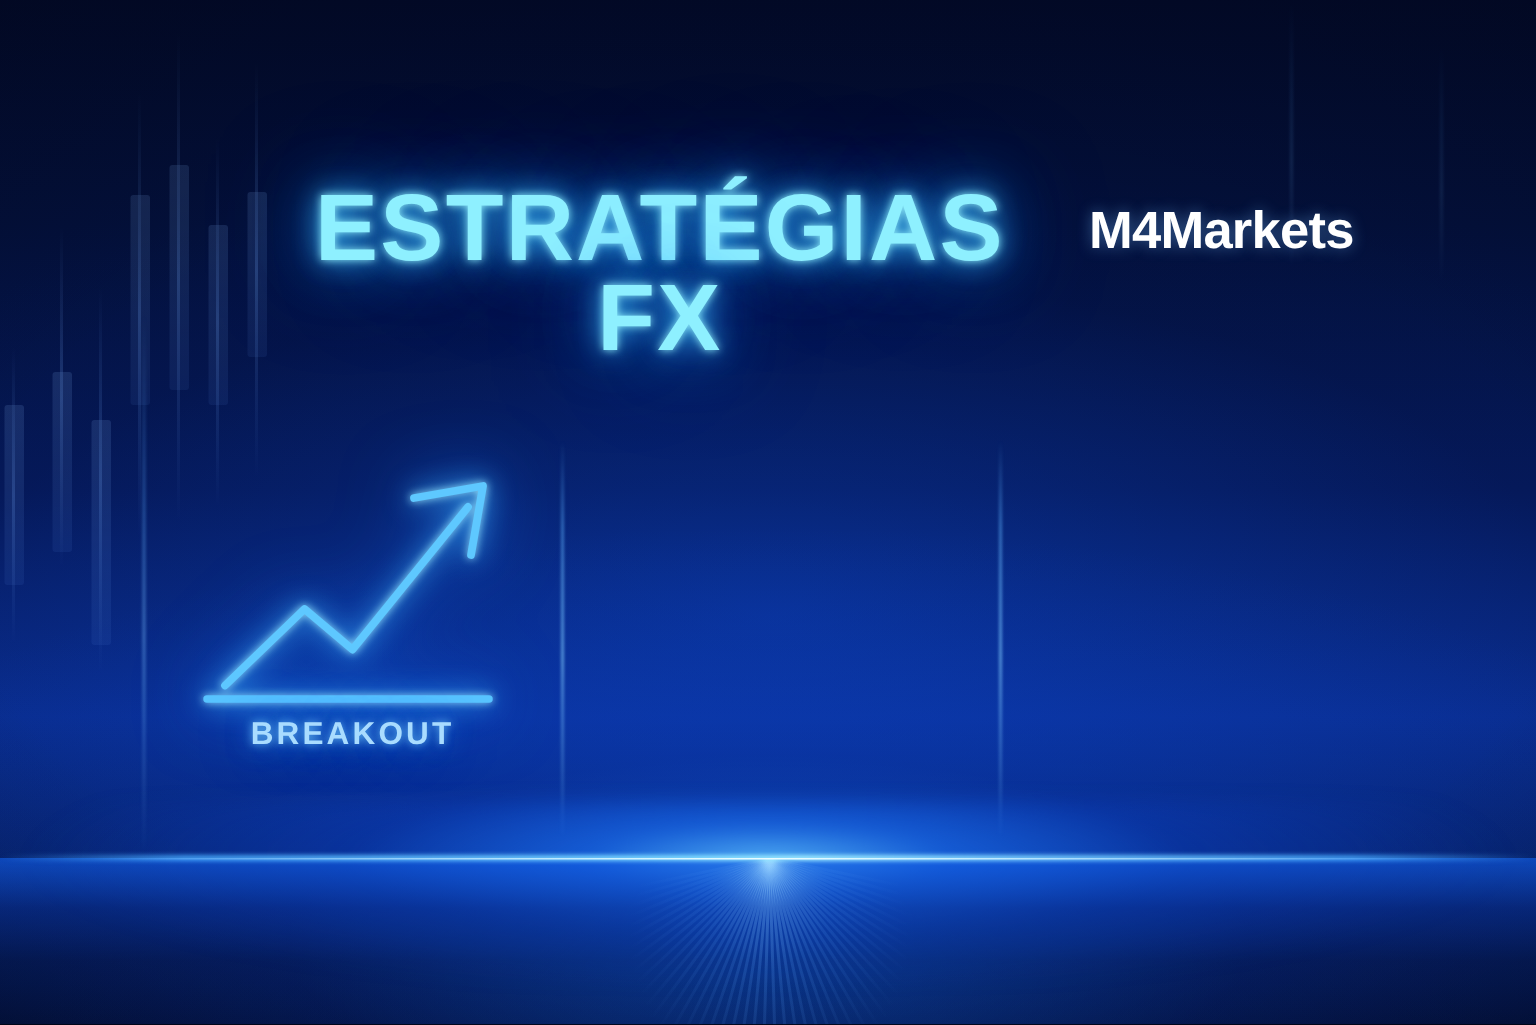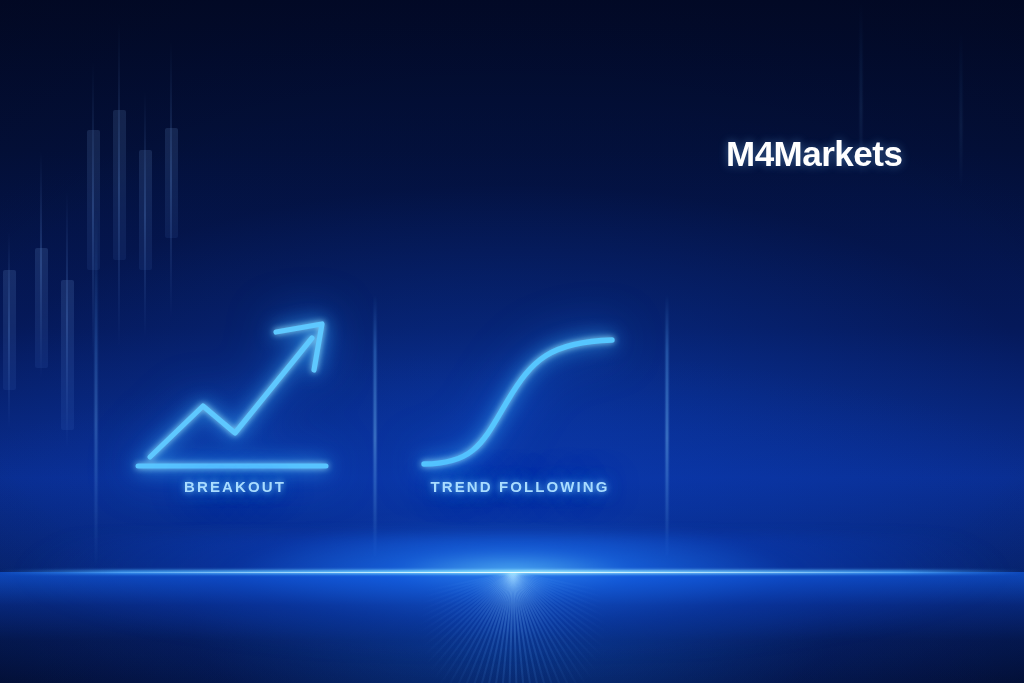--- a/index.html
+++ b/index.html
@@ -88,21 +88,21 @@
   .divider{
     position:absolute; top:4px; width:2px; height:262px;
     background:linear-gradient(180deg, rgba(80,160,255,0) 0%, rgba(95,180,255,0.5) 22%, rgba(130,205,255,0.62) 55%, rgba(80,160,255,0.05) 100%);
     filter:blur(1.2px);
   }
   .panel{position:absolute; top:0; height:245px;}
   .panel-art{position:absolute; left:0; top:0; width:100%; height:200px;}
   .panel-label{
     position:absolute; left:0; width:100%; top:188px;
     text-align:center;
-    font-size:15px; font-weight:700; letter-spacing:2.1px;
+    font-size:21px; font-weight:700; letter-spacing:2.1px;
     color:#a9dcff;
     text-shadow:0 0 6px rgba(120,210,255,0.85), 0 0 16px rgba(50,150,255,0.75), 0 0 34px rgba(20,110,255,0.5);
   }
   .neon{ filter: drop-shadow(0 0 3px rgba(150,230,255,0.95)) drop-shadow(0 0 9px rgba(60,175,255,0.85)) drop-shadow(0 0 22px rgba(20,120,255,0.6)); }
 </style>
 </head>
 <body>
 
 <div id="stage">
 
@@ -130,45 +130,41 @@
     <div class="wick" style="left:8px;top:230px;height:200px;"></div>
     <div class="body" style="left:3px;top:270px;height:120px;"></div>
   </div>
 
   <div class="beam" style="left:95px;top:210px;height:360px;"></div>
   <div class="beam" style="left:860px;top:0px;height:180px;opacity:.35;"></div>
   <div class="beam" style="left:960px;top:30px;height:160px;opacity:.3;"></div>
 
   <div class="bg-vignette"></div>
 
+  <div class="title">ESTRATÉGIAS
+FX</div>
 
   <div class="logo">M4Markets</div>
 
   <div class="panels">
 
     <div class="divider" style="left:374px;"></div>
     <div class="divider" style="left:666px;"></div>
 
     <div class="panel" style="left:100px;width:270px;">
       <svg class="panel-art neon" viewBox="0 0 270 200" preserveAspectRatio="none">
         <g fill="none" stroke="#5ec8ff" stroke-width="5.2" stroke-linecap="round" stroke-linejoin="round">
           <polyline points="50,167 103,116 135,143 212,48"></polyline>
           <polyline points="176,42 222,34 214,80" stroke-width="5.2"></polyline>
         </g>
         <line x1="38" y1="176" x2="226" y2="176" stroke="#58c4ff" stroke-width="5" stroke-linecap="round"></line>
       </svg>
       <div class="panel-label">BREAKOUT</div>
     </div>
 
-    <div class="panel" style="left:380px;width:280px;">
-      <svg class="panel-art neon" viewBox="0 0 280 200" preserveAspectRatio="none">
-        <path d="M 44 174 C 96 174, 104 150, 128 110 C 152 70, 170 52, 232 50" fill="none" stroke="#56c6ff" stroke-width="5.4" stroke-linecap="round"></path>
-      </svg>
-      <div class="panel-label">TREND FOLLOWING</div>
-    </div>
 
   </div>
 
   <div class="horizon-glow"></div>
   <div class="floor">
     <div id="rays">
         <div class="ray" style="transform: rotate(-78deg); opacity: 0.3; height: 90px;"></div>
         <div class="ray" style="transform: rotate(-74.5333deg); opacity: 0.32; height: 93.5556px;"></div>
         <div class="ray" style="transform: rotate(-71.0667deg); opacity: 0.34; height: 97.1111px;"></div>
         <div class="ray" style="transform: rotate(-67.6deg); opacity: 0.36; height: 100.667px;"></div>

